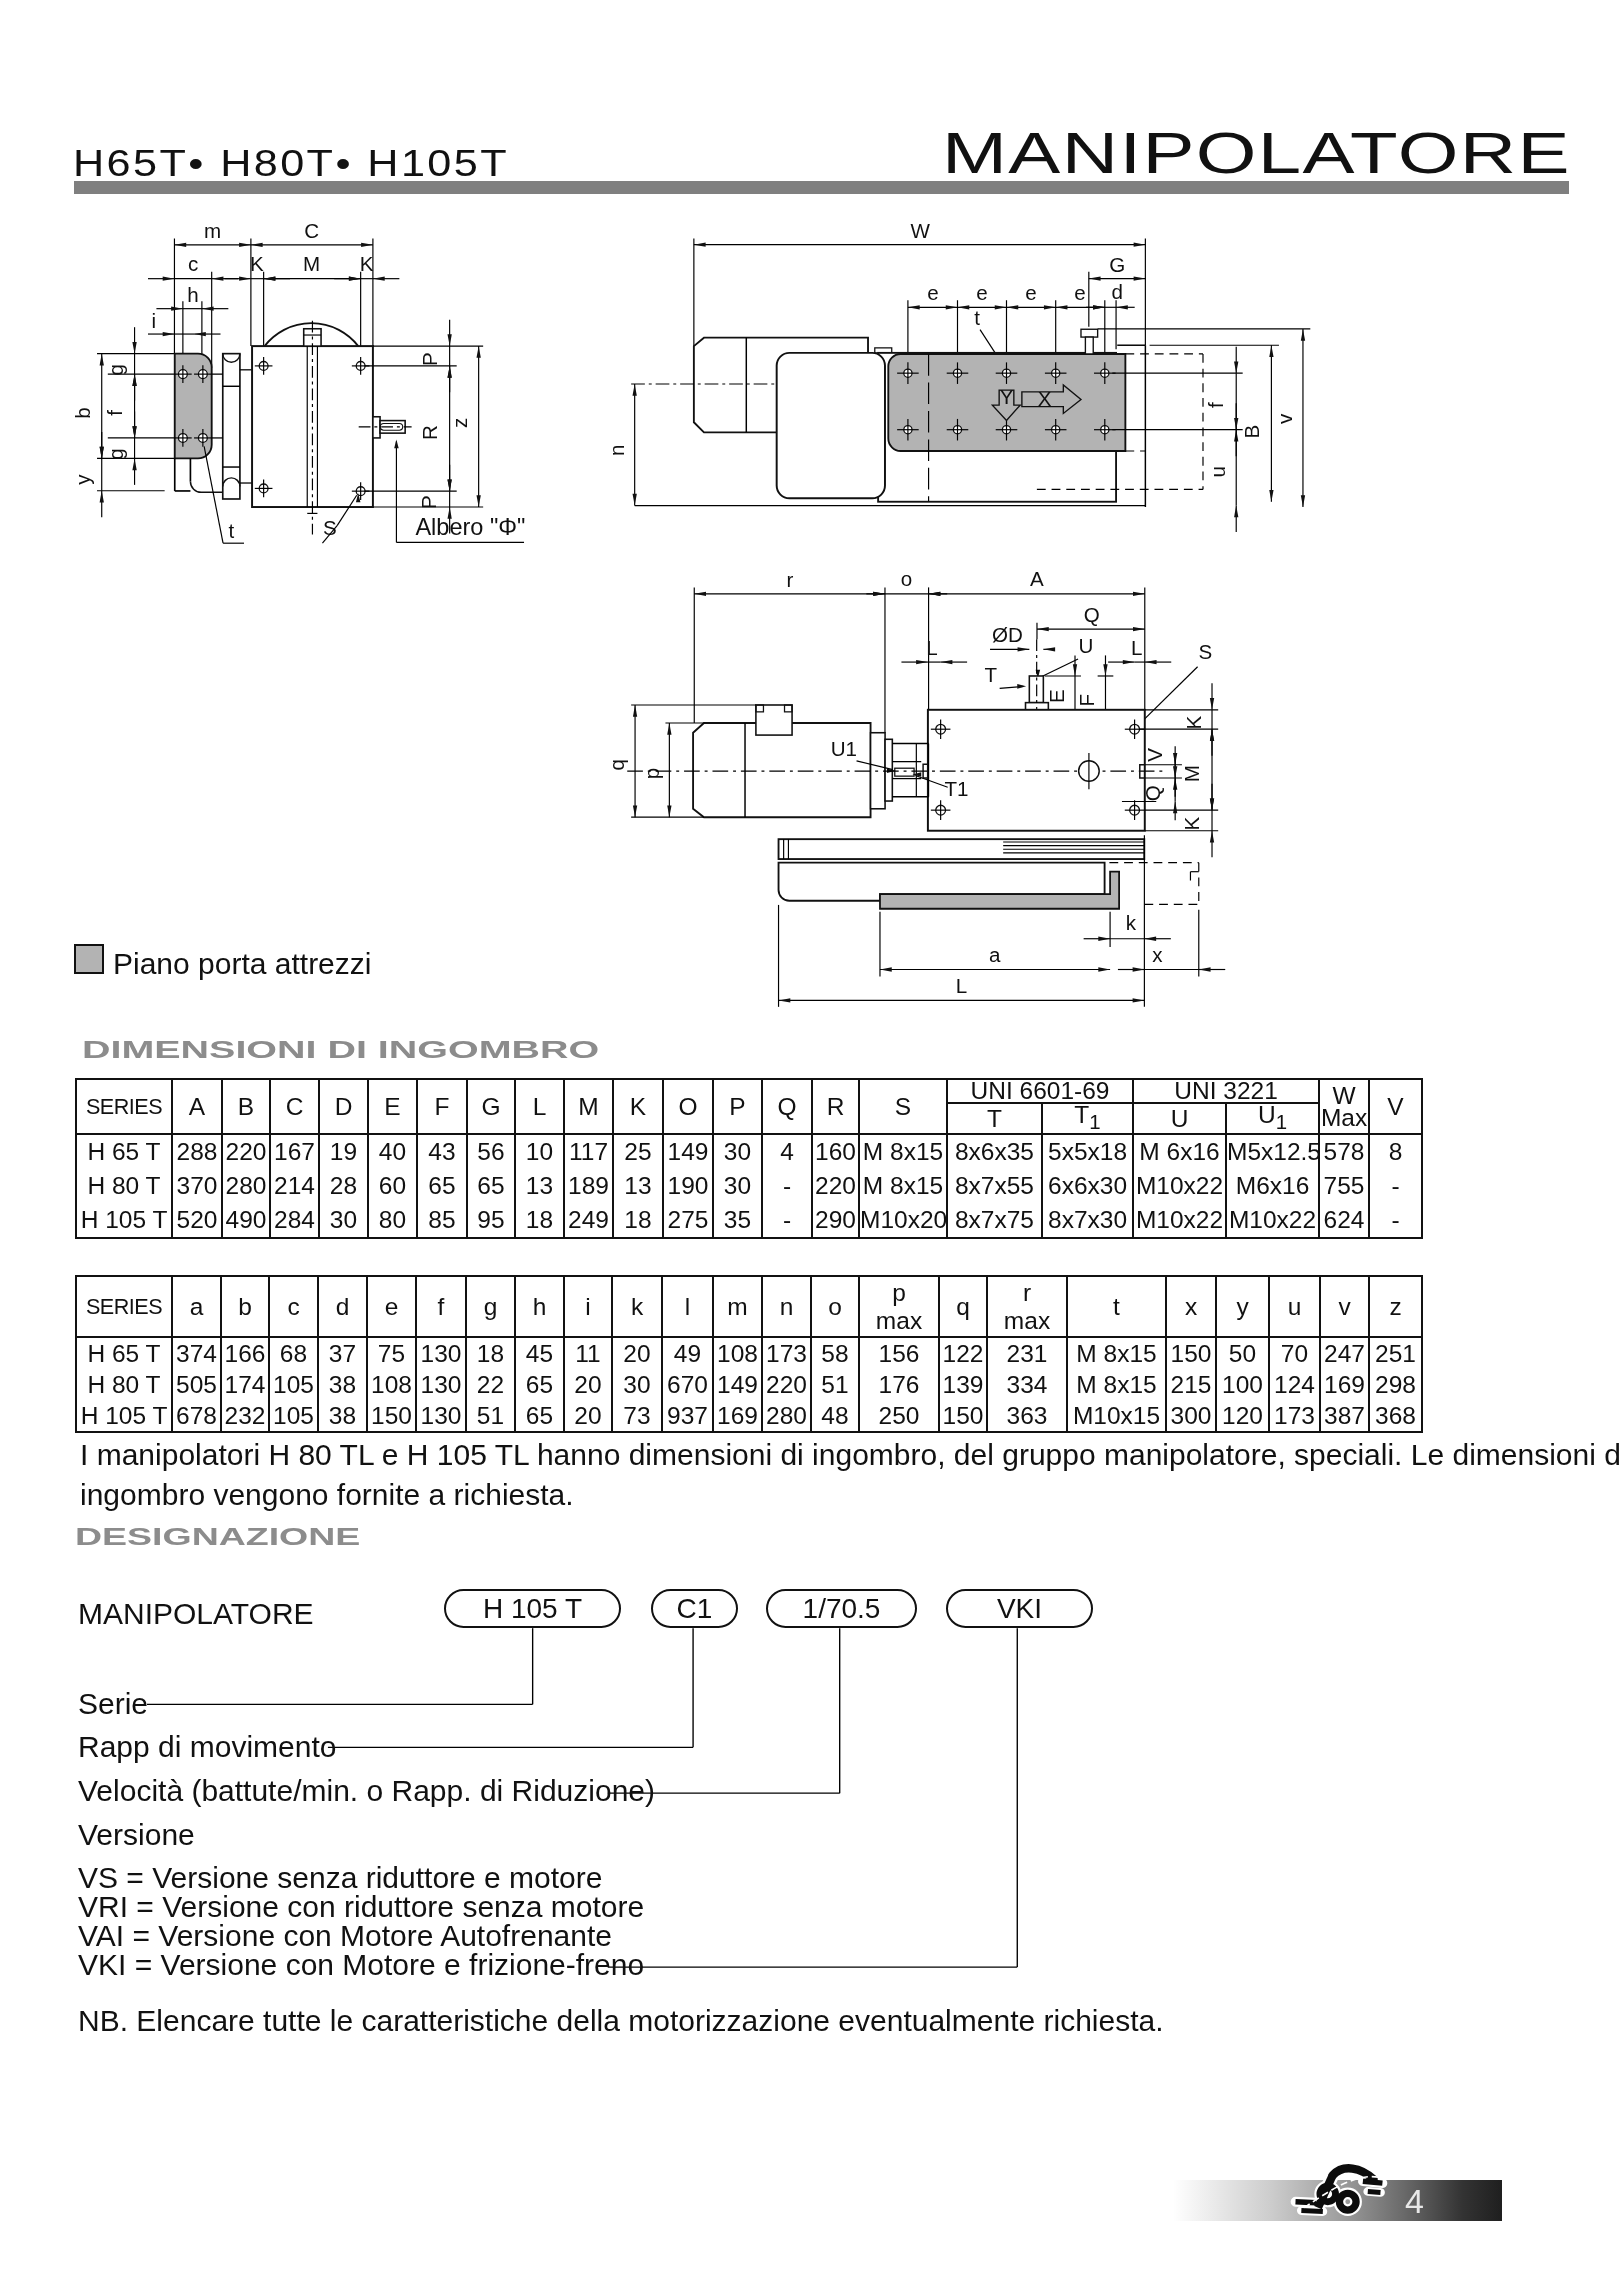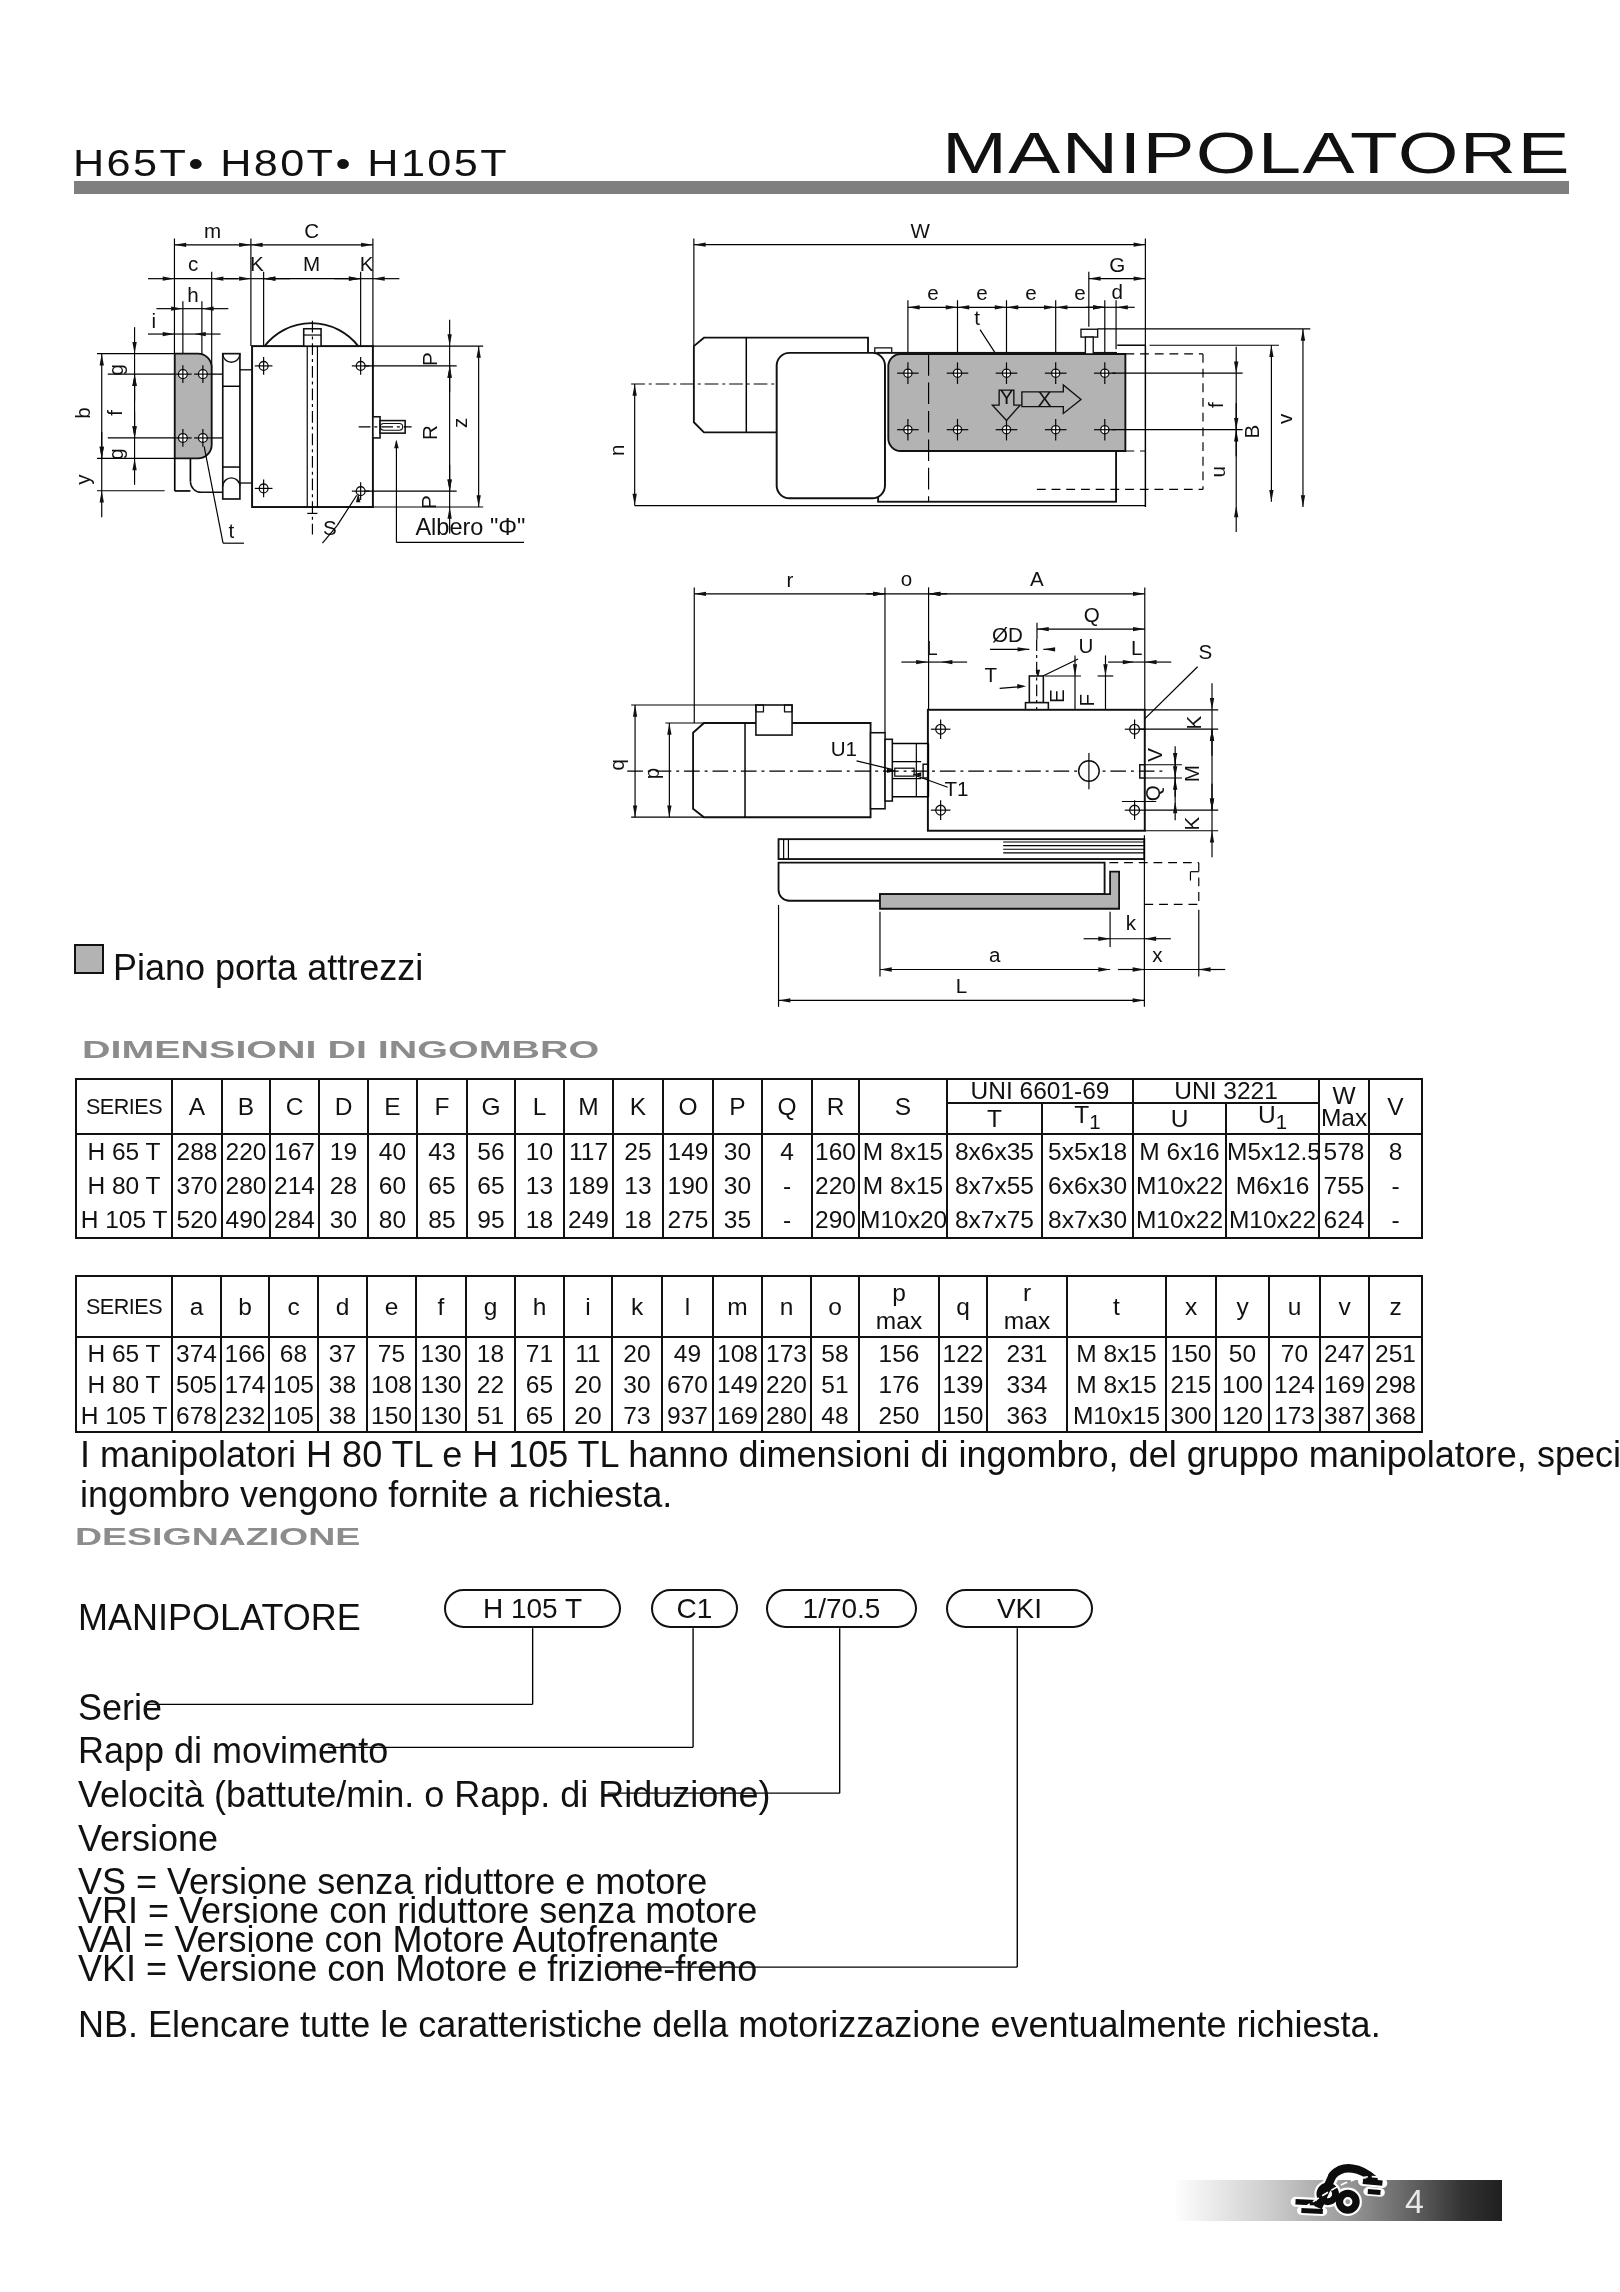--- a/index.html
+++ b/index.html
@@ -7,21 +7,21 @@
 .title { color:#8c8c8c; font-weight:bold; font-size:24.5px; transform-origin:0 50%; white-space:nowrap; }
 .tb { position:absolute; border-collapse:collapse; table-layout:fixed; font-size:24.5px; text-align:center; border:2.9px solid #111; }
 .tb td { border:2px solid #111; padding:0; white-space:nowrap; overflow:visible; }
 .tb .series { font-size:21.6px; letter-spacing:-0.5px; }
 .hr1 td { height:21.6px; line-height:21.6px; }
 .hr2 td { height:21.6px; line-height:21.6px; }
 .dr td { height:34px; line-height:34px; border-top:none; border-bottom:none; }
 .hr3 td { height:61px; line-height:28px; }
 .dr2 td { height:31px; line-height:31px; border-top:none; border-bottom:none; }
 .pill { position:absolute; border:2px solid #111; border-radius:19.6px; height:39px; line-height:35px; text-align:center; font-size:28px; }
-.bt { position:absolute; font-size:36px; white-space:nowrap; }
+.bt { position:absolute; font-size:30px; white-space:nowrap; }
 </style></head>
 <body style="position:relative">
 <div class="abs" style="left:73px;top:143px;font-size:36px;letter-spacing:2px;transform:scaleX(1.20);transform-origin:0 0;white-space:nowrap">H65T• H80T• H105T</div>
 <div class="abs" style="left:942px;top:119px;font-size:58px;letter-spacing:1px;transform:scaleX(1.345);transform-origin:0 0;white-space:nowrap">MANIPOLATORE</div>
 <div class="abs" style="left:74px;top:181px;width:1495px;height:12.7px;background:#7f7f7f"></div>
 
 <svg width="1620" height="2293" viewBox="0 0 1653 2339" style="position:absolute;left:0;top:0">
     <line x1="178.0" y1="243.0" x2="178.0" y2="360.5" stroke="#000" stroke-width="1.2"></line>
 <line x1="256.0" y1="243.0" x2="256.0" y2="352.8" stroke="#000" stroke-width="1.2"></line>
 <line x1="380.5" y1="243.0" x2="380.5" y2="352.8" stroke="#000" stroke-width="1.2"></line>
@@ -697,21 +697,21 @@
       </tr>
       <tr class="dr2">
         <td>H 65 T</td>
         <td>374</td>
         <td>166</td>
         <td>68</td>
         <td>37</td>
         <td>75</td>
         <td>130</td>
         <td>18</td>
-        <td>71</td>
+        <td>45</td>
         <td>11</td>
         <td>20</td>
         <td>49</td>
         <td>108</td>
         <td>173</td>
         <td>58</td>
         <td>156</td>
         <td>122</td>
         <td>231</td>
         <td>M 8x15</td>

